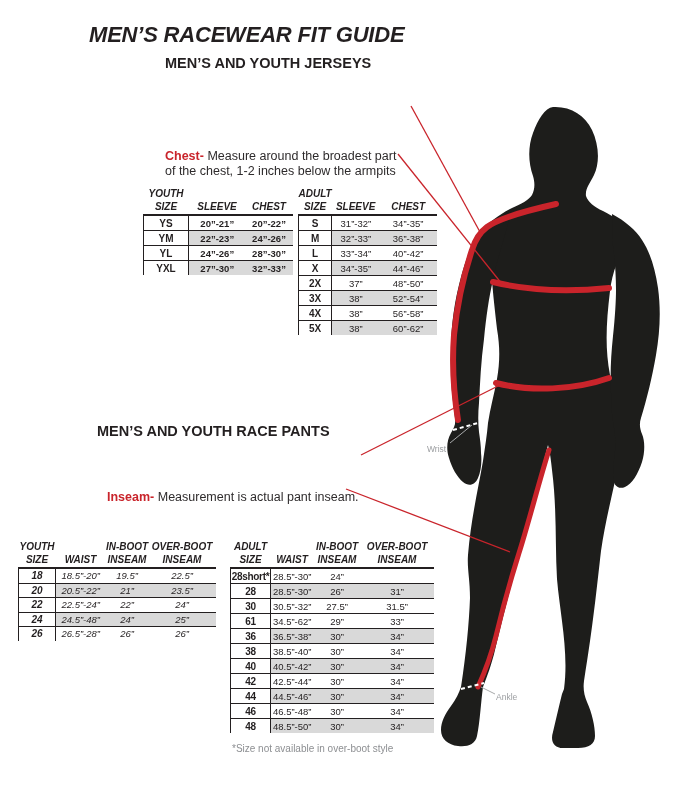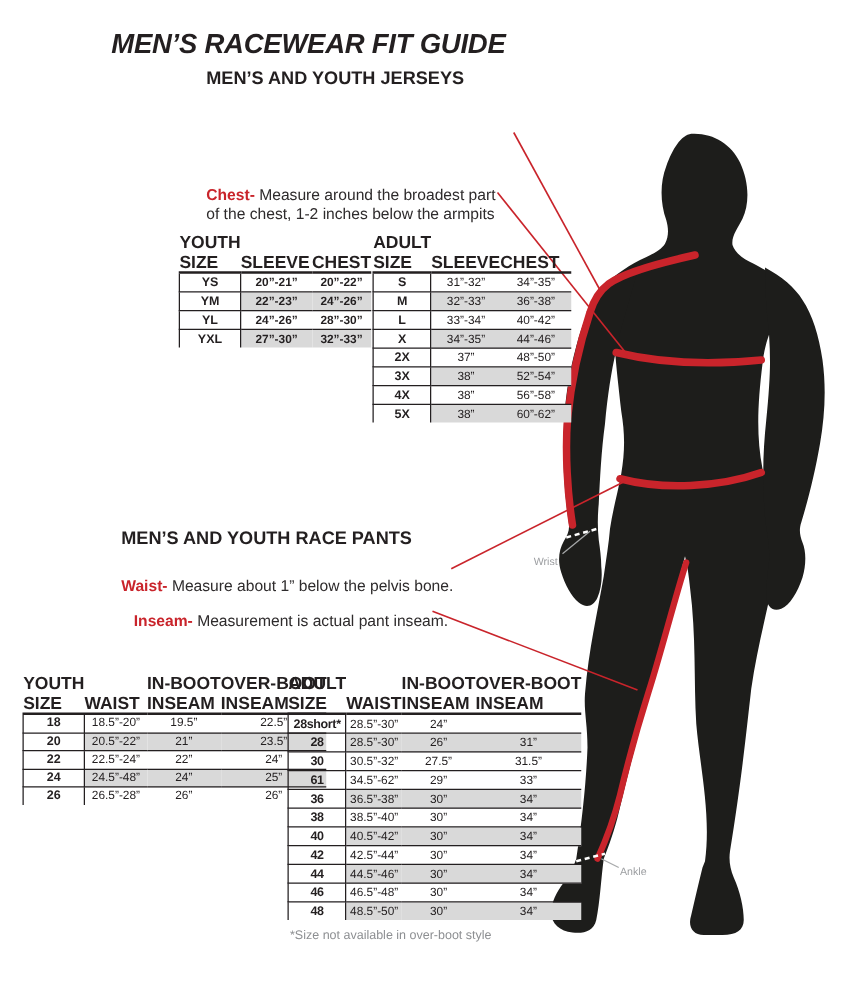--- a/index.html
+++ b/index.html
@@ -25,33 +25,33 @@
   .sleeve-p{left:165px;top:83px;width:252px;}
   .chest-p{left:165px;top:136px;width:236px;}
   .waist-p{left:97px;top:449px;width:310px;}
   .inseam-p{left:97px;top:477px;width:310px;margin-left:10px;}
   .red-label{color:var(--accent-red);font-weight:bold;}
 
   .footnote{left:232px;top:743px;font-size:10px;color:#8d8f92;}
 
   table.tbl{position:absolute;z-index:2;border-collapse:collapse;table-layout:fixed;
             color:var(--ink);}
-  table.tbl th{font-size:14px;font-weight:bold;text-align:left;padding:0;
-               white-space:nowrap;overflow:visible;}
+  table.tbl th{font-size:10px;font-weight:bold;text-align:center;padding:0;
+               white-space:nowrap;overflow:visible;font-style:italic;}
   table.tbl thead tr.group th{height:14px;vertical-align:bottom;}
   table.tbl thead tr.cols th{height:15px;vertical-align:middle;border-bottom:2.5px solid var(--ink);}
   table.tbl td{font-size:9.5px;text-align:center;padding:0;white-space:nowrap;
                border-bottom:1px solid var(--ink);}
   table.tbl tbody tr:last-child td{border-bottom:none;}
   table.tbl td.size{font-weight:bold;font-size:10px;
                     border-left:1px solid var(--ink);border-right:1.5px solid var(--ink);}
   table.tbl tbody tr.shade td:not(.size){background:var(--row-shade);}
   .t-yj{left:143px;top:185px;}  .t-yj td{height:14px;font-weight:bold;}
   .t-aj{left:298px;top:185px;}  .t-aj td{height:14px;}
-  .t-yp{left:18px;top:538px;}   .t-yp td{height:13.5px;}
+  .t-yp{left:18px;top:538px;}   .t-yp td{height:13.5px;font-style:italic;}
   .t-ap{left:230px;top:538px;}  .t-ap td{height:14px;}
   .t-ap td.size{font-size:9.5px;letter-spacing:-0.3px;}
 </style>
 </head>
 <body>
 
 <div class="canvas">
 
   <svg class="layer-svg" width="686" height="800" viewBox="0 0 686 800">
 
@@ -126,21 +126,20 @@
 
   <div class="abs h2 jerseys-h">MEN’S AND YOUTH JERSEYS</div>
 
   <div class="abs title">MEN’S RACEWEAR FIT GUIDE</div>
 
 
   <p class="abs para chest-p"><span class="red-label">Chest-</span><span> Measure around the broadest part of the chest, 1-2 inches below the armpits</span></p>
 
   <div class="abs h2 pants-h">MEN’S AND YOUTH RACE PANTS</div>
 
-  <p class="abs para waist-p"><span class="red-label">Waist-</span><span> Measure about 1” below the pelvis bone.</span></p>
 
   <p class="abs para inseam-p"><span class="red-label">Inseam-</span><span> Measurement is actual pant inseam.</span></p>
 
   <table class="tbl t-yj">
     <colgroup>
         <col style="width:45px">
         <col style="width:57px">
         <col style="width:47px">
       </colgroup>
   <thead>

